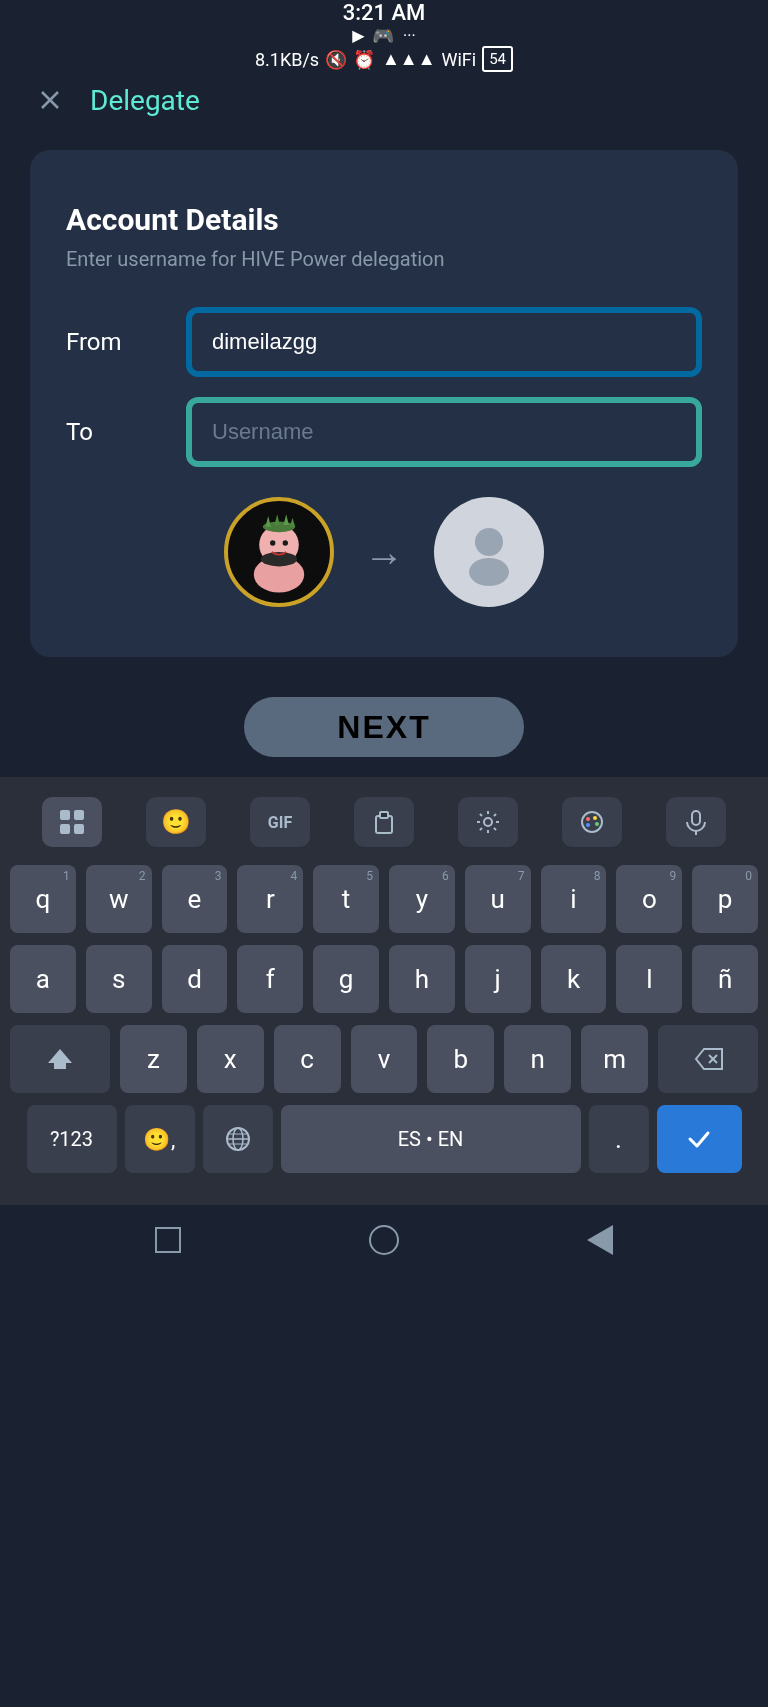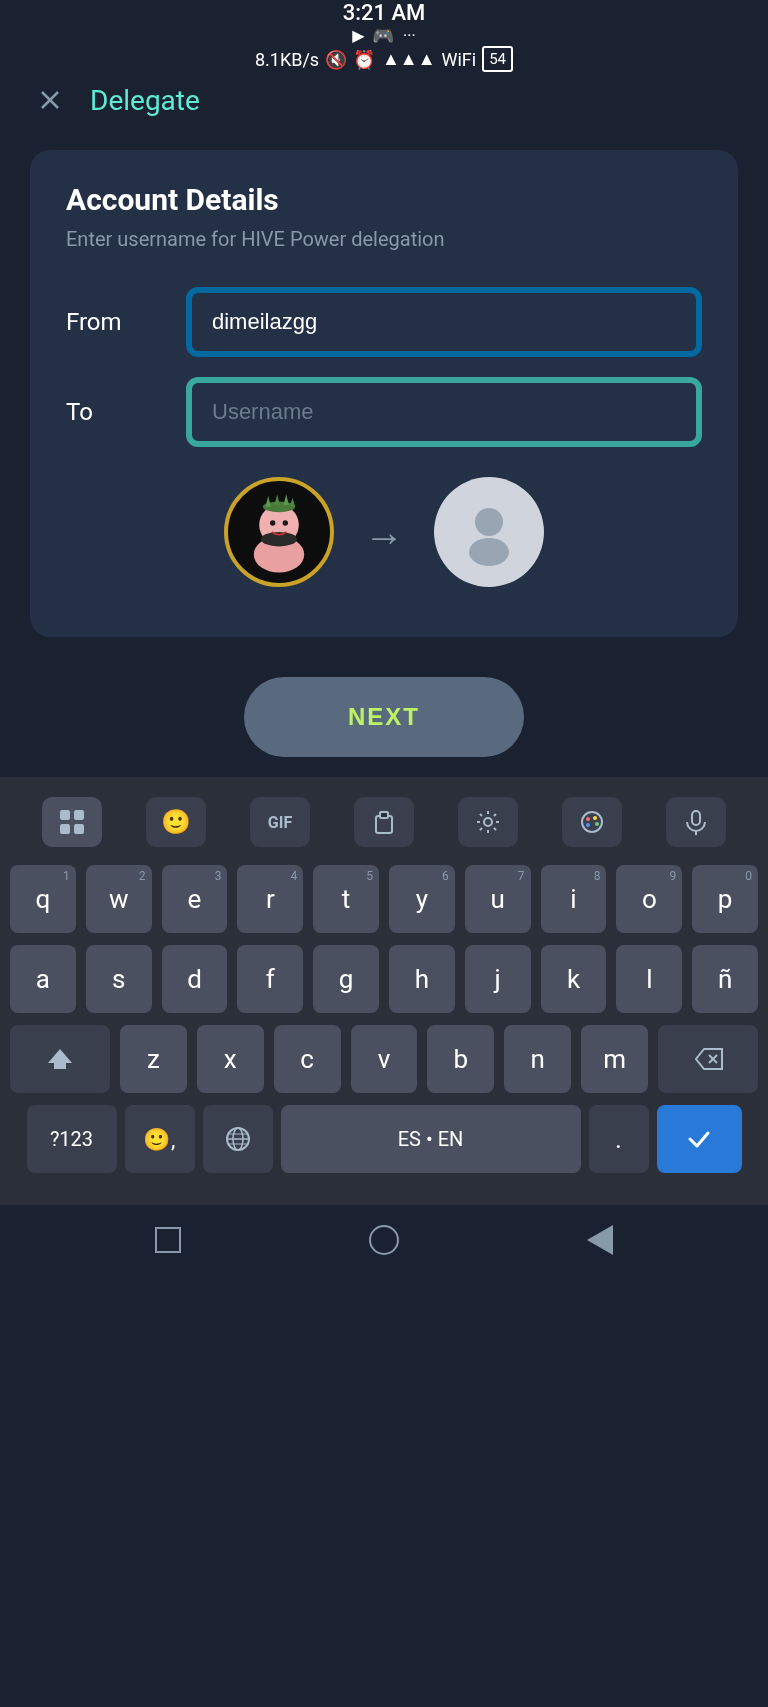--- a/index.html
+++ b/index.html
@@ -77,21 +77,21 @@
       font-size: 28px;
       color: #5eead4;
       font-weight: 400;
     }
 
     
     .card {
       margin: 10px 30px 20px 30px;
       background-color: #243045;
       border-radius: 20px;
-      padding: 32px 36px 50px 36px;
+      padding: 52px 36px 50px 36px;
     }
     .card-title {
       font-size: 30px;
       font-weight: 700;
       color: #ffffff;
       margin-bottom: 10px;
     }
     .card-subtitle {
       font-size: 20px;
       color: #8899aa;
@@ -171,26 +171,26 @@
     }
 
     
     .next-btn-container {
       display: flex;
       justify-content: center;
       margin: 40px 0 20px 0;
     }
     .next-btn {
       width: 280px;
-      height: 80px;
+      height: 60px;
       background-color: #5a6a7e;
       border: none;
       border-radius: 50px;
-      color: #bef264;
-      font-size: 24px;
+      color: #000000;
+      font-size: 32px;
       font-weight: 600;
       letter-spacing: 2px;
       cursor: pointer;
     }
 
     
     .keyboard {
       width: 100%;
       background-color: #2a2f3a;
       padding: 10px 0 20px 0;

